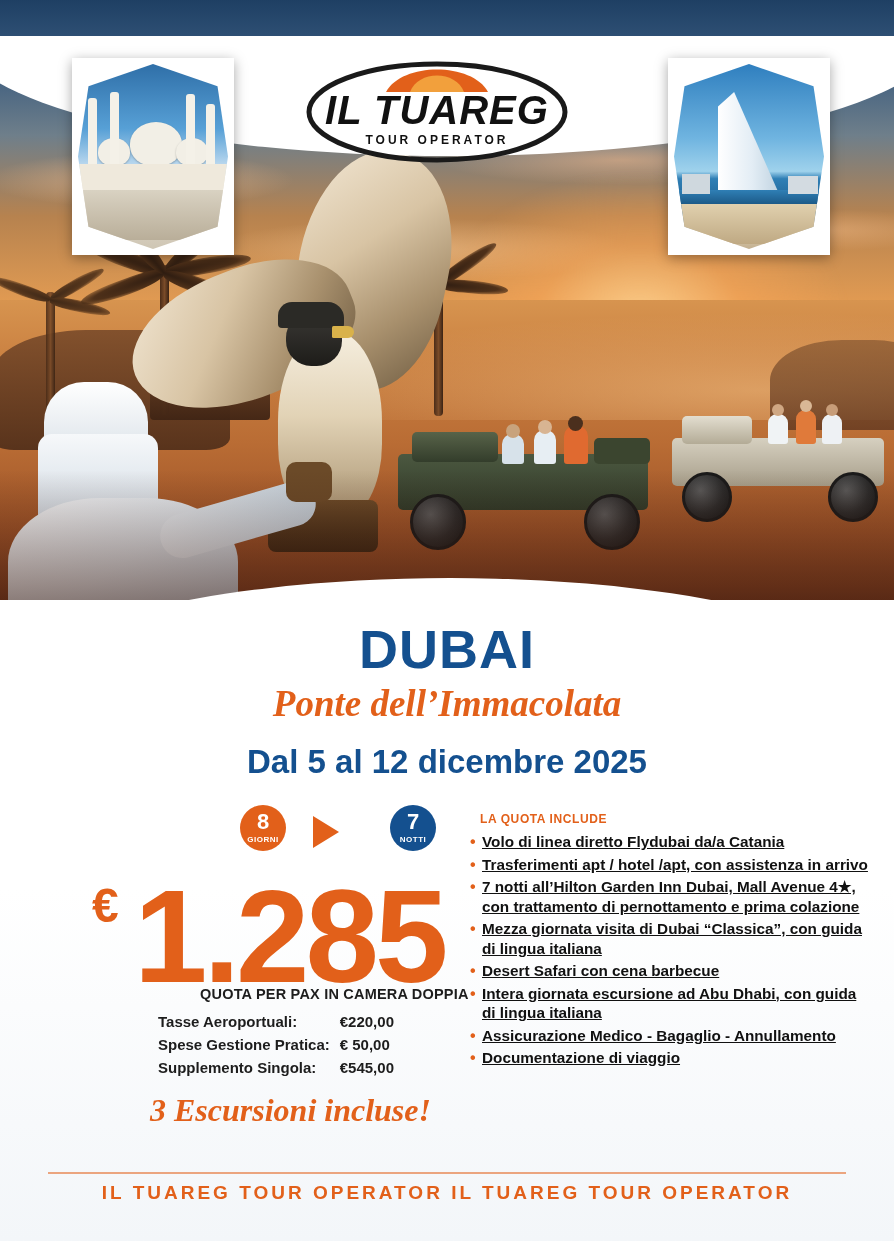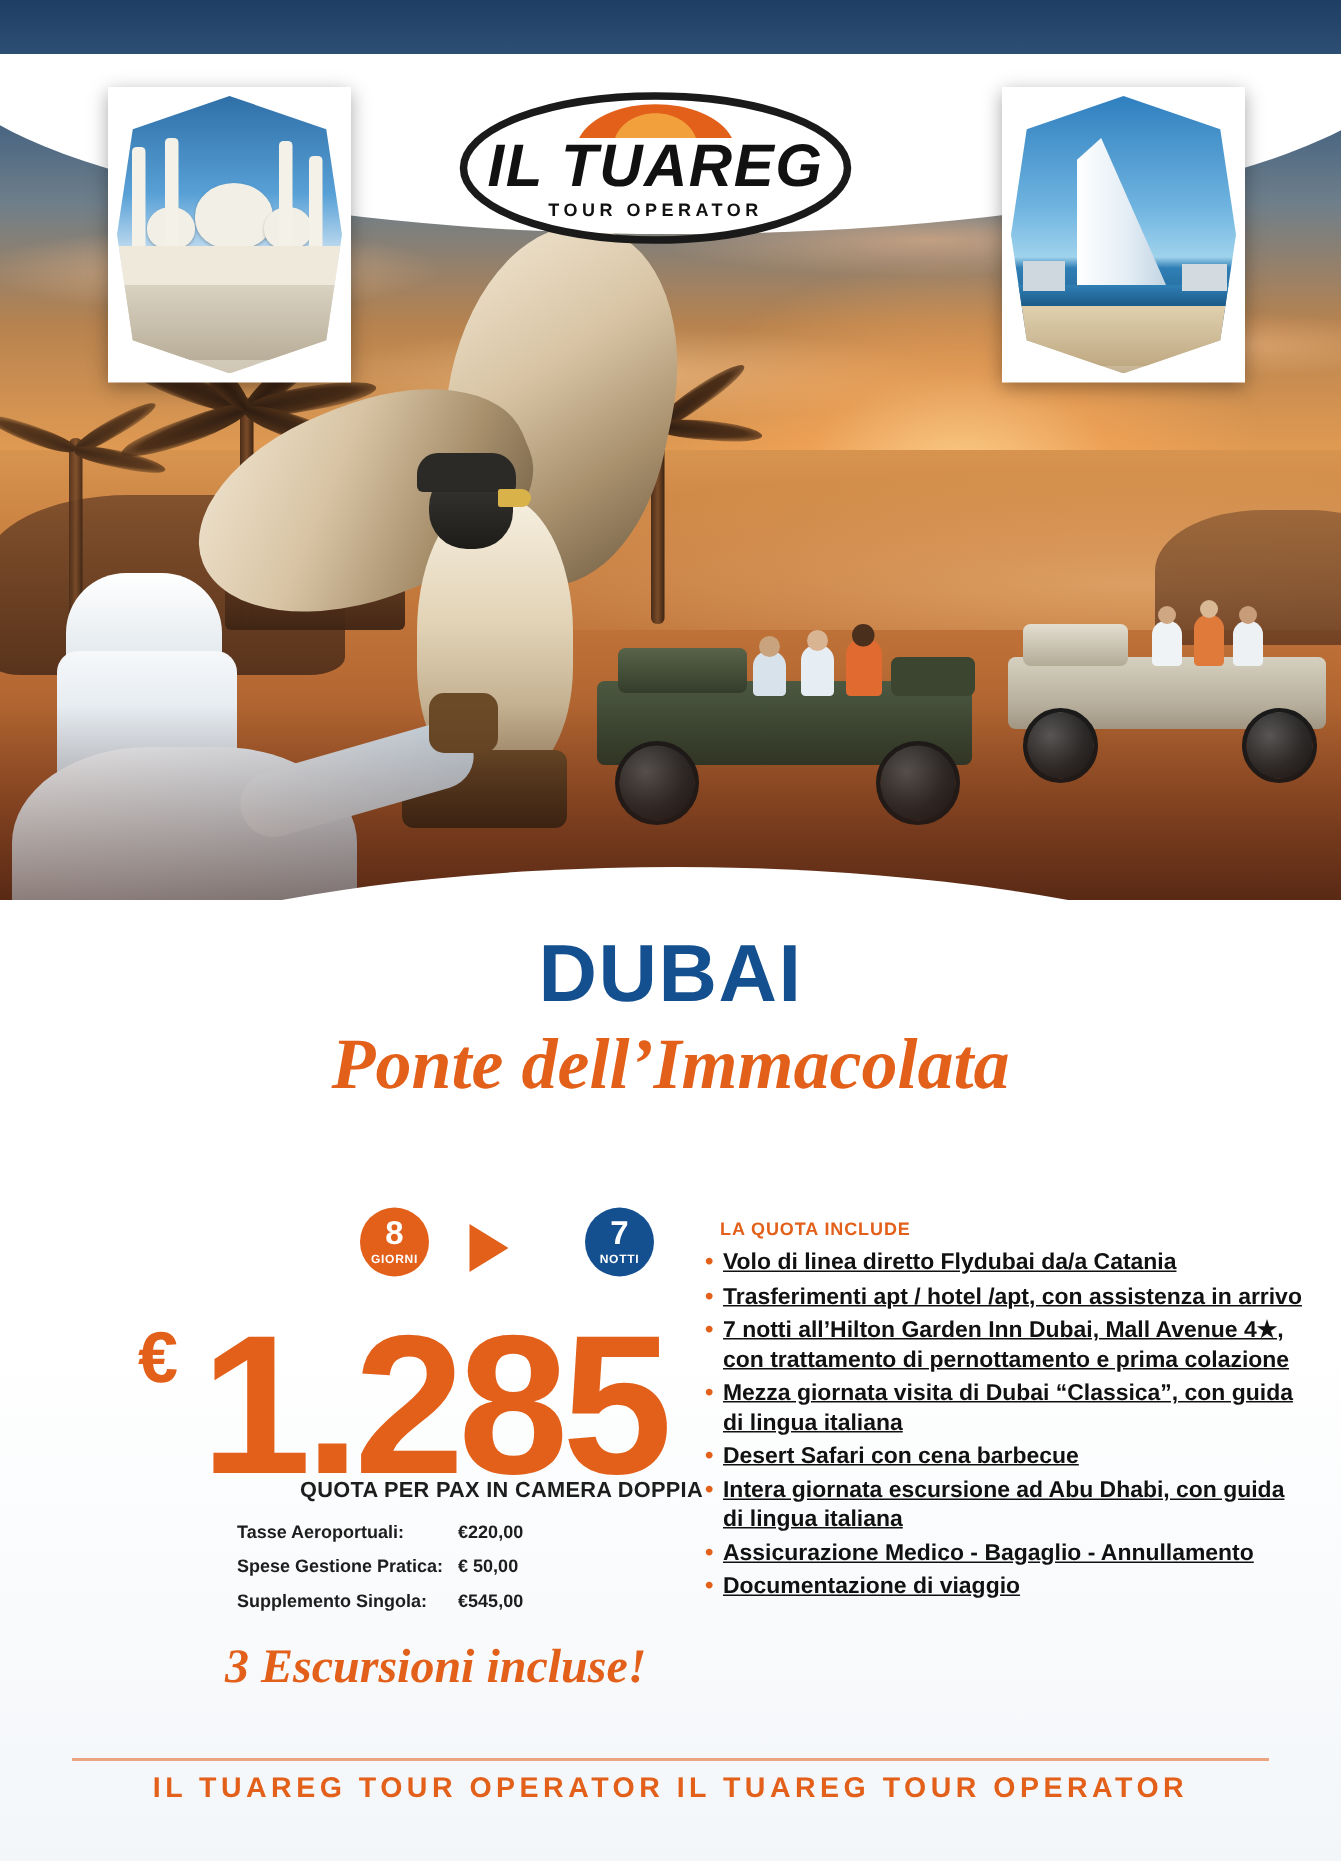--- a/index.html
+++ b/index.html
@@ -217,21 +217,21 @@
     color: #14508f;
     font-family: "Liberation Sans", sans-serif;
   }
   .title-ponte {
     position: absolute;
     left: 0; top: 82px; width: 894px;
     text-align: center;
     font-family: "Liberation Serif", serif;
     font-style: italic;
     font-weight: bold;
-    font-size: 48px;
+    font-size: 37px;
     color: #e2601a;
     letter-spacing: 0px;
   }
   .title-dates {
     position: absolute;
     left: 0; top: 143px; width: 894px;
     text-align: center;
     font-size: 33px;
     font-weight: bold;
     color: #14508f;
@@ -297,21 +297,21 @@
 
   .fees {
     position: absolute;
     left: 158px; top: 410px;
     font-size: 17.5px;
     font-weight: bold;
     color: #1d1d1d;
     line-height: 23px;
   }
   .fees table { border-collapse: collapse; }
-  .fees td { font-size: 12px; font-weight: bold; padding: 0; }
+  .fees td { font-size: 15px; font-weight: bold; padding: 0; }
   .fees td.val { padding-left: 10px; }
 
   .excursions {
     position: absolute;
     left: 150px; top: 492px;
     font-family: "Liberation Serif", serif;
     font-style: italic;
     font-weight: bold;
     font-size: 32px;
     color: #e2601a;
@@ -525,20 +525,21 @@
     </svg>
   </div>
 
   <div class="wave2"></div>
   <div class="wave"></div>
 
   <div class="content">
 
     <div class="title-dubai">DUBAI</div>
     <div class="title-ponte">Ponte dell’Immacolata</div>
+    <div class="title-dates">Dal 5 al 12 dicembre 2025</div>
 
     <div class="badge badge-days">
       <span class="num">8</span>
       <span class="lbl">GIORNI</span>
     </div>
     <div class="badge-arrow"></div>
     <div class="badge badge-nights">
       <span class="num">7</span>
       <span class="lbl">NOTTI</span>
     </div>

